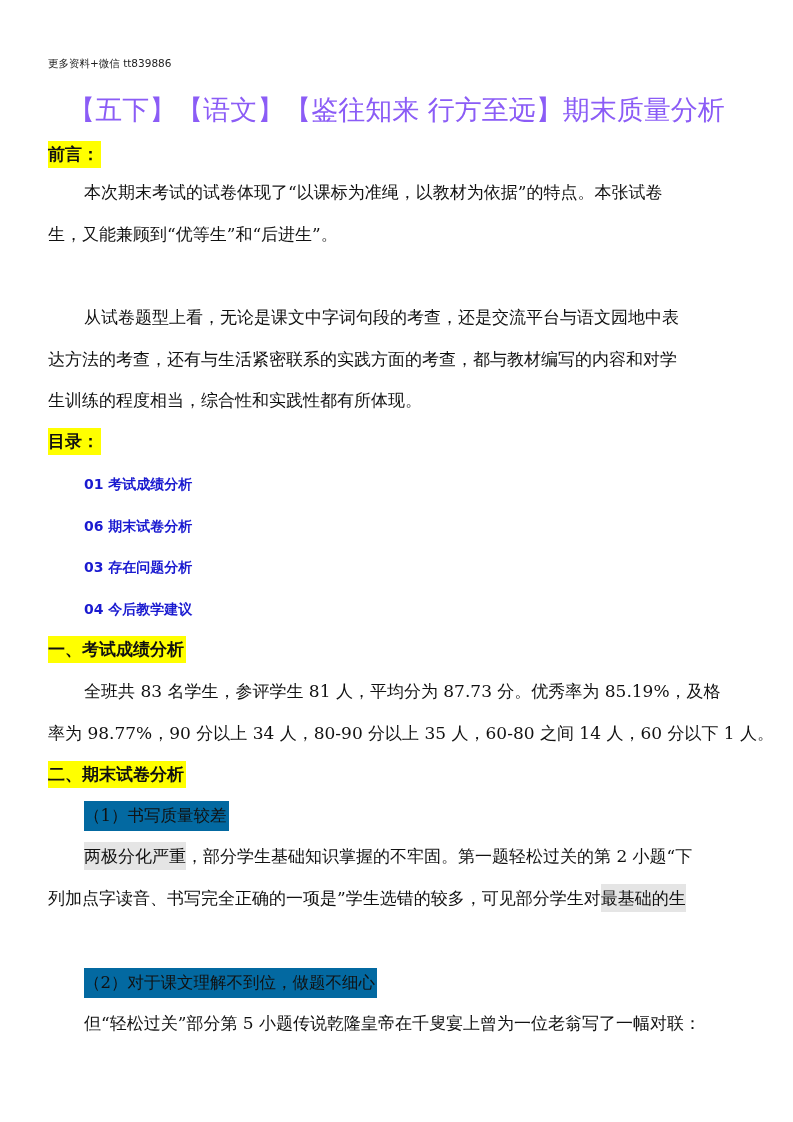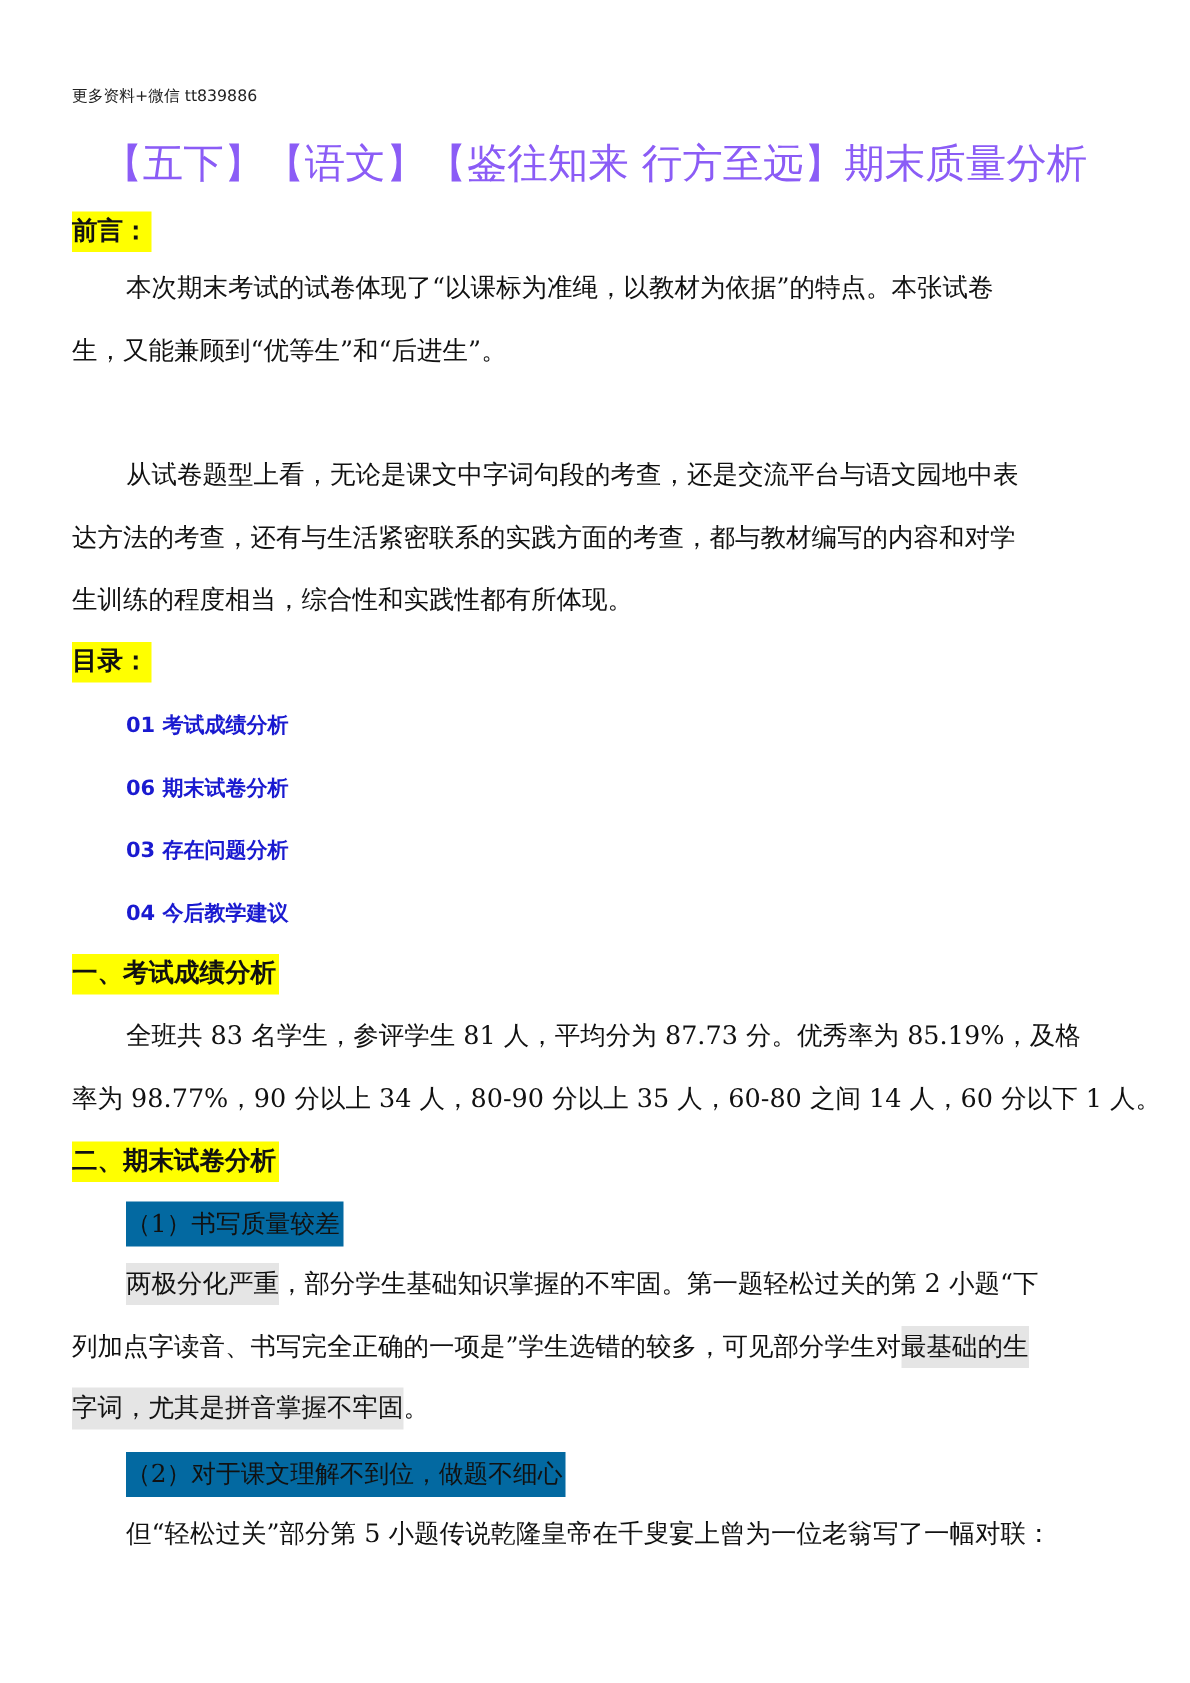--- a/index.html
+++ b/index.html
@@ -138,21 +138,20 @@
     <span class="line" style="text-indent:0">率为 98.77%，90 分以上 34 人，80-90 分以上 35 人，60-80 之间 14 人，60 分以下 1 人。</span>
   </div>
 
   <div class="label hl-yellow" style="top:761px;">二、期末试卷分析</div>
 
   <div class="sub hl-green" style="top:801px;">（1）书写质量较差</div>
 
   <div class="para indent" style="top:836px;">
     <span class="line"><span class="hl-cyan hl-inline">两极分化严重</span><span>，部分学生基础知识掌握的不牢固。第一题轻松过关的第 2 小题“下</span></span>
     <span class="line" style="text-indent:0"><span>列加点字读音、书写完全正确的一项是”学生选错的较多，可见部分学生对</span><span class="hl-cyan hl-inline">最基础的生</span></span>
-    <span class="line" style="text-indent:0"><span class="hl-cyan hl-inline">字词，尤其是拼音掌握不牢固</span><span>。</span></span>
   </div>
 
   <div class="sub hl-green" style="top:968px;">（2）对于课文理解不到位，做题不细心</div>
 
   <div class="para" style="top:1003px; left:84px; width:680px;">
     <span class="line">但“轻松过关”部分第 5 小题传说乾隆皇帝在千叟宴上曾为一位老翁写了一幅对联：</span>
   </div>
 
 </div>
 

